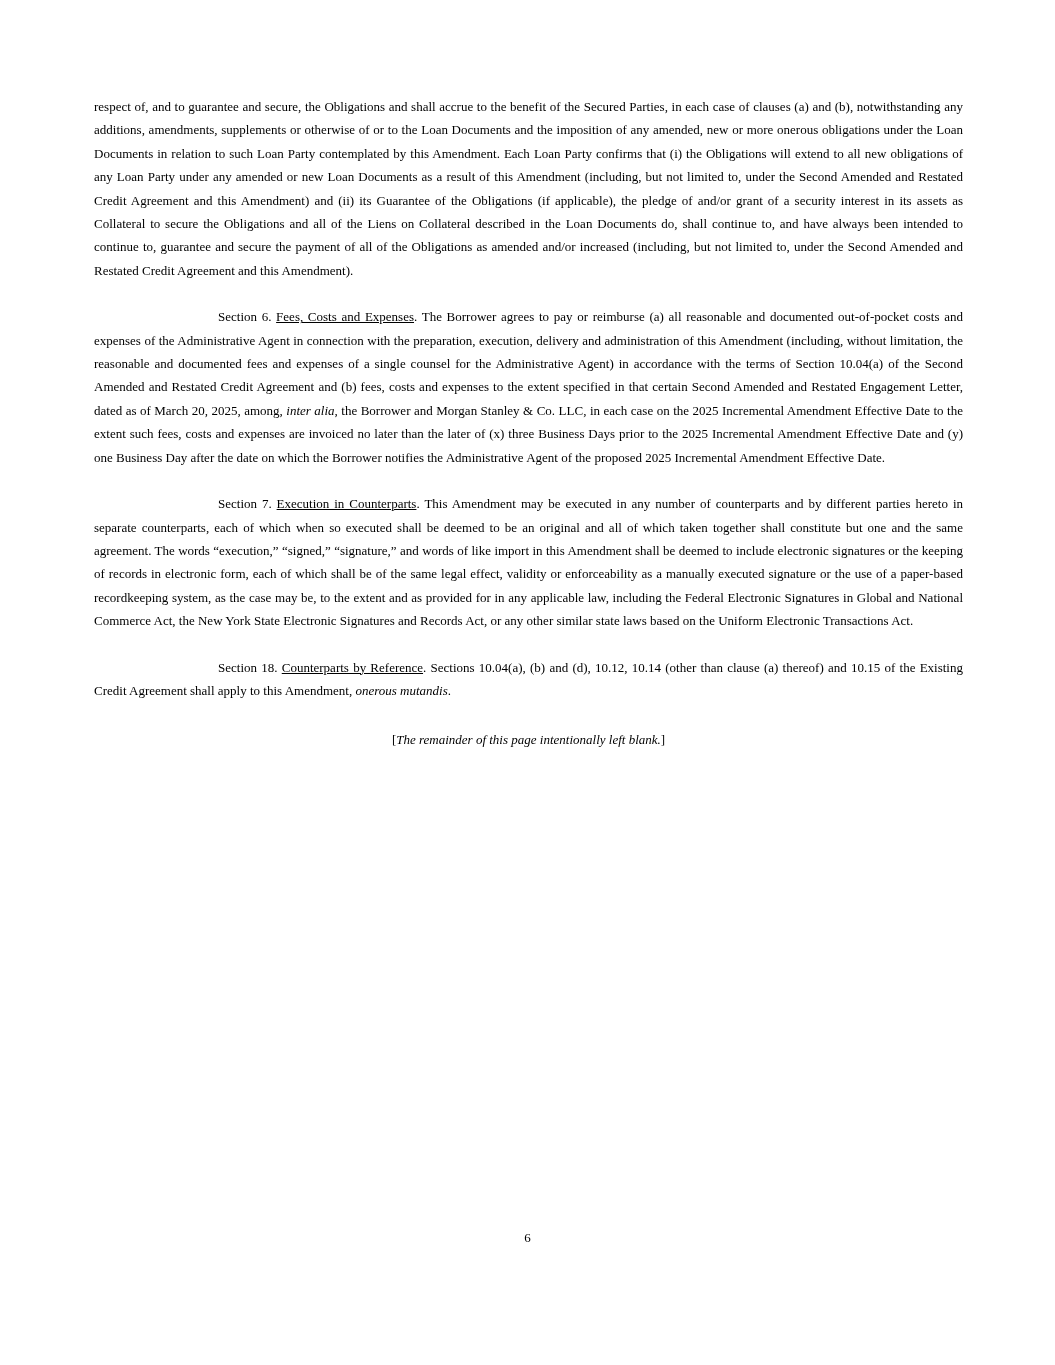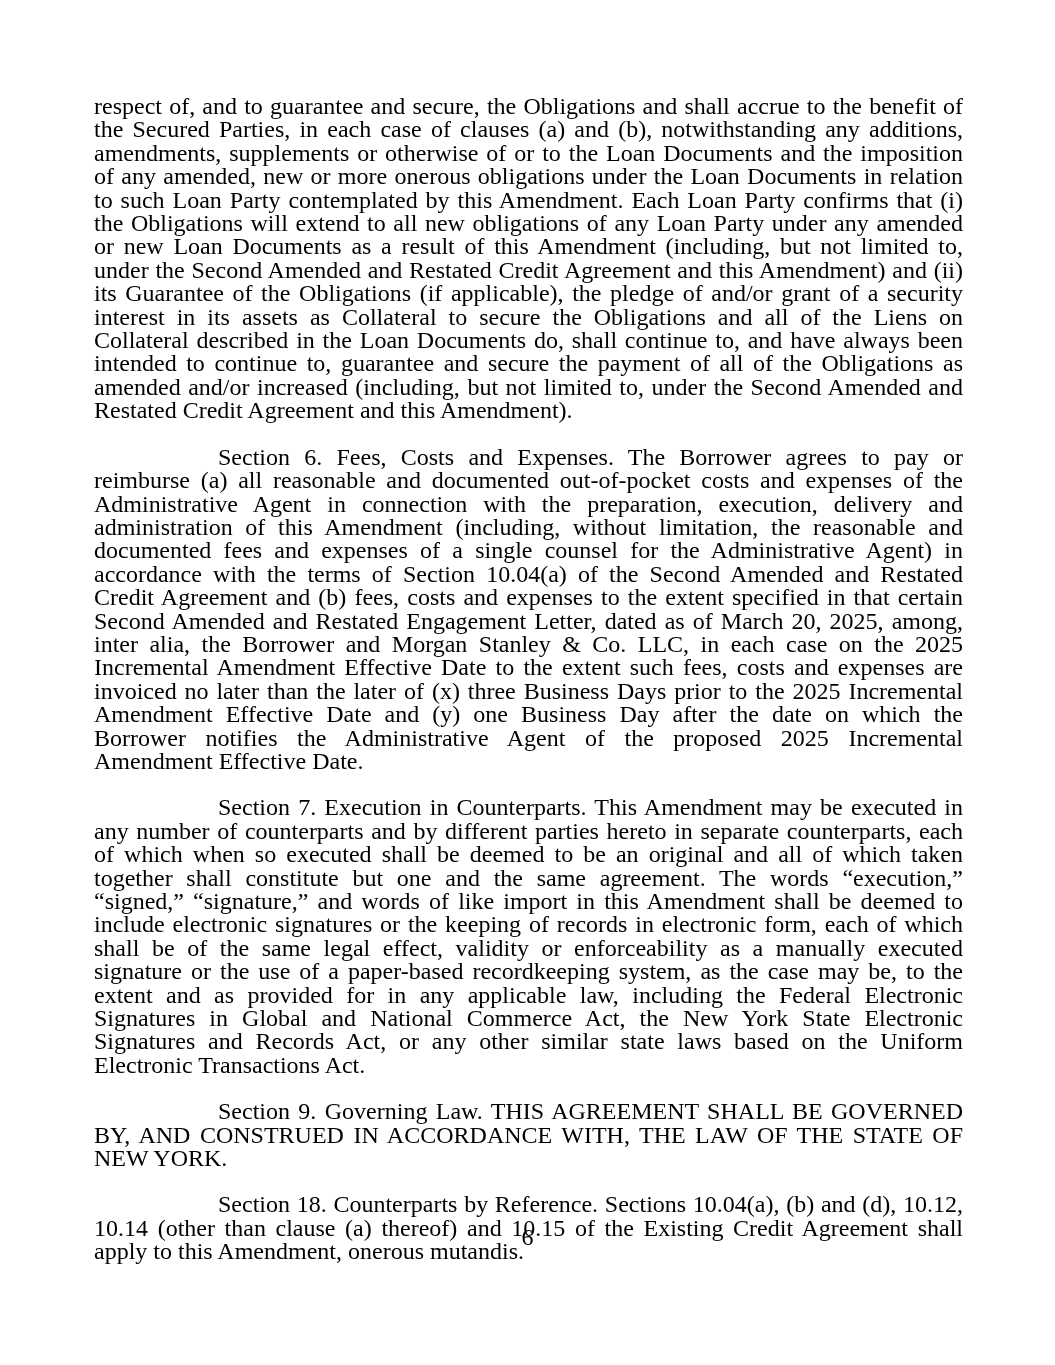--- a/index.html
+++ b/index.html
@@ -9,35 +9,35 @@
   }
   .page {
     position: relative;
     width: 1055px;
     height: 1365px;
     margin: 0 auto;
     background: #ffffff;
     box-sizing: border-box;
     padding: 95px 92px 0 94px;
     font-family: "Liberation Serif", serif;
-    font-size: 24px;
+    font-size: 13px;
     line-height: 23.4px;
     color: #000000;
     overflow: hidden;
   }
   .para {
     margin: 0 0 23px 0;
     text-align: justify;
     text-indent: 124px;
   }
   .para.no-indent {
     text-indent: 0;
   }
-  .u { }
-  .i { }
+  .u { text-decoration: underline; }
+  .i { font-style: italic; }
   .closing {
     margin-top: 26px;
     text-align: center;
     text-indent: 0;
   }
   .page-number {
     position: absolute;
     left: 0;
     right: 0;
     top: 1226px;
@@ -49,20 +49,20 @@
 
 <div class="page">
 
   <p class="para no-indent"><span>respect of, and to guarantee and secure, the Obligations and shall accrue to the benefit of the Secured Parties, in each case of clauses (a) and (b), notwithstanding any additions, amendments, supplements or otherwise of or to the Loan Documents and the imposition of any amended, new or more onerous obligations under the Loan Documents in relation to such Loan Party contemplated by this Amendment.  Each Loan Party confirms that (i) the Obligations will extend to all new obligations of any Loan Party under any amended or new Loan Documents as a result of this Amendment (including, but not limited to, under the Second Amended and Restated Credit Agreement and this Amendment) and (ii) its Guarantee of the Obligations (if applicable), the pledge of and/or grant of a security interest in its assets as Collateral to secure the Obligations and all of the Liens on Collateral described in the Loan Documents do, shall continue to, and have always been intended to continue to, guarantee and secure the payment of all of the Obligations as amended and/or increased (including, but not limited to, under the Second Amended and Restated Credit Agreement and this Amendment).</span></p>
 
   <p class="para"><span>Section 6.  </span><span class="u">Fees, Costs and Expenses</span><span>.  The Borrower agrees to pay or reimburse (a) all reasonable and documented out-of-pocket costs and expenses of the Administrative Agent in connection with the preparation, execution, delivery and administration of this Amendment (including, without limitation, the reasonable and documented fees and expenses of a single counsel for the Administrative Agent) in accordance with the terms of Section 10.04(a) of the Second Amended and Restated Credit Agreement and (b) fees, costs and expenses to the extent specified in that certain Second Amended and Restated Engagement Letter, dated as of March 20, 2025, among, </span><span class="i">inter alia</span><span>, the Borrower and Morgan Stanley &amp; Co. LLC, in each case on the 2025 Incremental Amendment Effective Date to the extent such fees, costs and expenses are invoiced no later than the later of (x) three Business Days prior to the 2025 Incremental Amendment Effective Date and (y) one Business Day after the date on which the Borrower notifies the Administrative Agent of the proposed 2025 Incremental Amendment Effective Date.</span></p>
 
   <p class="para"><span>Section 7.  </span><span class="u">Execution in Counterparts</span><span>.  This Amendment may be executed in any number of counterparts and by different parties hereto in separate counterparts, each of which when so executed shall be deemed to be an original and all of which taken together shall constitute but one and the same agreement.  The words “execution,” “signed,” “signature,” and words of like import in this Amendment shall be deemed to include electronic signatures or the keeping of records in electronic form, each of which shall be of the same legal effect, validity or enforceability as a manually executed signature or the use of a paper-based recordkeeping system, as the case may be, to the extent and as provided for in any applicable law, including the Federal Electronic Signatures in Global and National Commerce Act, the New York State Electronic Signatures and Records Act, or any other similar state laws based on the Uniform Electronic Transactions Act.</span></p>
 
 
-  <p class="para"><span>Section 9.  </span><span class="u">Governing Law</span><span>. THIS AGREEMENT SHALL BE GOVERNED BY, AND CONSTRUED IN ACCORDANCE WITH, THE LAW OF THE STATE OF NEW YORK.</span></p>
 
   <p class="para"><span>Section 18.  </span><span class="u">Counterparts by Reference</span><span>. Sections 10.04(a), (b) and (d), 10.12, 10.14 (other than clause (a) thereof) and 10.15 of the Existing Credit Agreement shall apply to this Amendment, </span><span class="i">onerous mutandis</span><span>.</span></p>
 
+  <p class="para closing"><span>[</span><span class="i">The remainder of this page intentionally left blank.</span><span>]</span></p>
 
   <div class="page-number">6</div>
 
 </div>
 
 </body></html>

